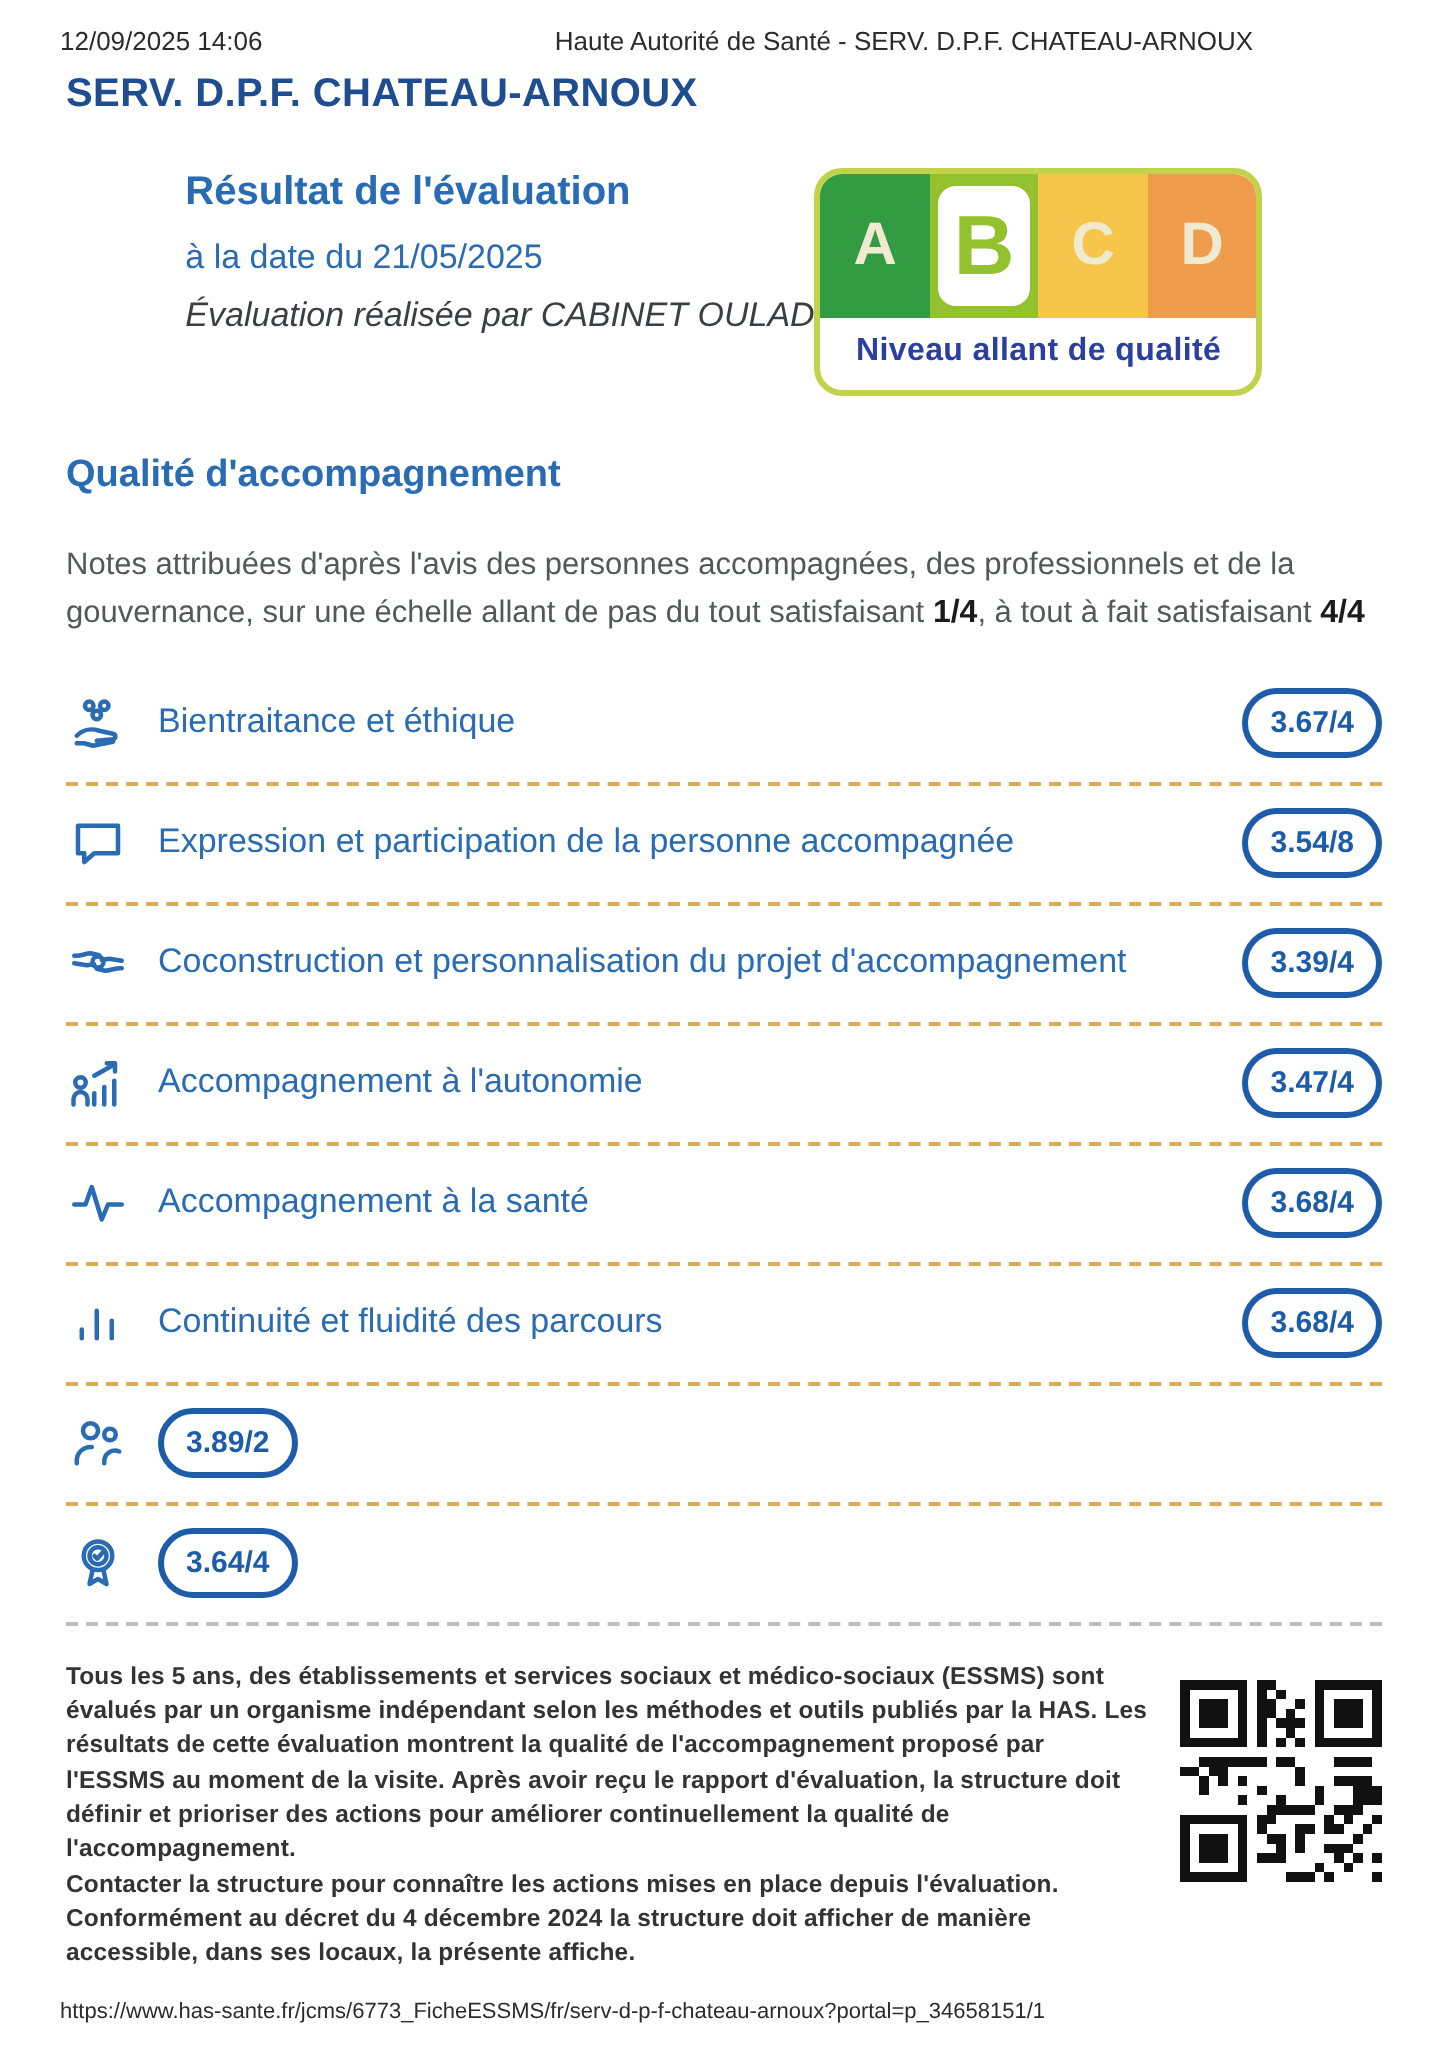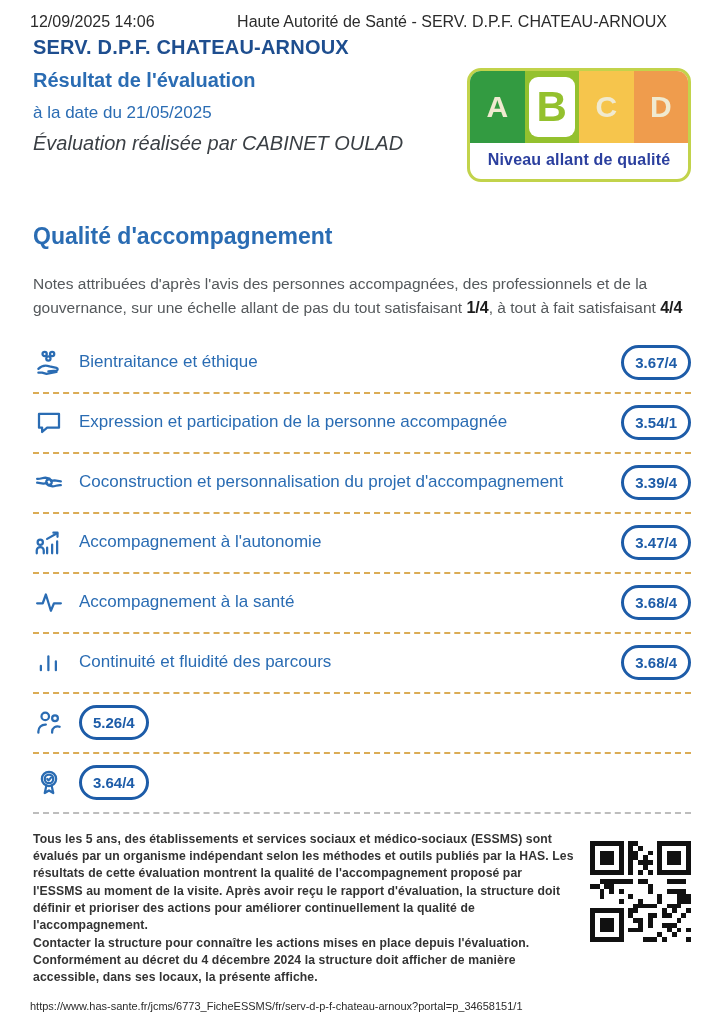--- a/index.html
+++ b/index.html
@@ -7,35 +7,35 @@
   body {
     width: 724px; height: 1024px;
     position: relative;
     margin: 0 auto;
     font-family: "Liberation Sans", sans-serif;
     color: #3f4448;
     overflow: hidden;
   }
   .print-header {
     position: absolute; top: 13px; left: 30px; right: 30px;
-    font-size: 16px; color: #2b2b2b;
+    font-size: 13px; color: #2b2b2b;
     display: flex; align-items: baseline;
   }
   .print-header .ph-date { width: 180px; }
   .print-header .ph-title { flex: 1; text-align: center; }
   .content { padding: 30px 33px 0 33px; }
   .doc-title {
     font-size: 20px; font-weight: bold; color: #1e4e8f;
     letter-spacing: 0.2px; margin-top: 6px;
   }
-  .hero { display: flex; justify-content: space-between; margin-top: 8px; min-height: 122px; }
+  .hero { display: flex; justify-content: center; margin-top: 24px; min-height: 122px; }
   .hero-left { padding-top: 2px; }
   .result-heading { font-size: 20px; font-weight: bold; color: #2a6cb3; }
   .date-line { font-size: 17px; color: #2a6cb3; margin-top: 11px; }
-  .evaluator-line { font-size: 20px; font-style: italic; color: #3a3f44; margin-top: 9px; }
+  .evaluator-line { font-size: 17px; font-style: italic; color: #3a3f44; margin-top: 9px; }
   .quality-badge {
     width: 224px; border: 3px solid #c2d34b; border-radius: 14px;
     background: #fff; overflow: hidden; flex-shrink: 0; margin-top: 1px;
     align-self: flex-start;
   }
   .badge-strip { display: flex; height: 72px; }
   .badge-cell {
     flex: 1; display: flex; align-items: center; justify-content: center;
     font-size: 30px; font-weight: bold; color: #f0ead0;
   }
@@ -43,21 +43,21 @@
   .badge-selected-tile {
     background: #ffffff; border-radius: 9px;
     width: 46px; height: 60px;
     display: flex; align-items: center; justify-content: center;
     font-size: 42px; font-weight: bold;
   }
   .badge-caption {
     text-align: center; font-size: 16px; font-weight: bold;
     color: #2b3f9e; padding: 8px 4px 10px 4px; letter-spacing: 0.2px;
   }
-  .section-heading { font-size: 23px; font-weight: bold; color: #2a6cb3; margin-top: 34px; }
+  .section-heading { font-size: 19px; font-weight: bold; color: #2a6cb3; margin-top: 22px; }
   .intro { font-size: 15.5px; line-height: 1.55; color: #54585b; margin-top: 22px; }
   .intro b { color: #1c1c1c; font-size: 16px; }
   .criteria-list { margin-top: 13px; }
   .crit-row {
     display: flex; align-items: center;
     padding: 11px 0 12px 0;
     border-bottom: 2px dashed #dbac55;
   }
   .crit-row.last { border-bottom: 2px dashed #bdbdbd; }
   .crit-icon { width: 32px; height: 32px; flex-shrink: 0; margin-right: 14px; display: flex; align-items: center; justify-content: center; }
@@ -131,21 +131,21 @@
         <span class="crit-label">Bientraitance et éthique</span>
         <span class="crit-score">3.67/4</span>
       </div>
       <div class="crit-row">
         <span class="crit-icon">
           <svg viewBox="0 0 24 24" fill="none" stroke="#2a6cb3" stroke-width="1.8" stroke-linecap="round" stroke-linejoin="round">
             <path d="M4 5.5h16v11h-9.5l-4 3.5v-3.5H4z"></path>
           </svg>
         </span>
         <span class="crit-label">Expression et participation de la personne accompagnée</span>
-        <span class="crit-score">3.54/1</span>
+        <span class="crit-score">3.54/8</span>
       </div>
       <div class="crit-row">
         <span class="crit-icon">
           <svg viewBox="0 0 24 24" fill="none" stroke="#2a6cb3" stroke-width="1.8" stroke-linecap="round" stroke-linejoin="round">
             <path d="M2.5 9.5c2.5.3 4.5-1 6.5-1l3.5.8"></path>
             <path d="M2.5 12.5l5 .8 3-.4"></path>
             <path d="M21.5 14.5c-2.5-.3-4.5 1-6.5 1l-3.5-.8"></path>
             <path d="M21.5 11.5l-5-.8-3 .4"></path>
             <circle cx="12" cy="12" r="2.2"></circle>
           </svg>
@@ -190,21 +190,21 @@
       </div>
       <div class="crit-row">
         <span class="crit-icon">
           <svg viewBox="0 0 24 24" fill="none" stroke="#2a6cb3" stroke-width="1.8" stroke-linecap="round" stroke-linejoin="round">
             <circle cx="9" cy="7.5" r="3"></circle>
             <path d="M3.5 20.5v-1a5.5 5.5 0 0 1 5.5-5.5h.5"></path>
             <circle cx="16.8" cy="9" r="2.3"></circle>
             <path d="M14.5 20.5v-.8a4.3 4.3 0 0 1 6-3.9"></path>
           </svg>
         </span>
-        <span class="crit-score">5.26/4</span>
+        <span class="crit-score">3.89/2</span>
       </div>
       <div class="crit-row last">
         <span class="crit-icon">
           <svg viewBox="0 0 24 24" fill="none" stroke="#2a6cb3" stroke-width="1.8" stroke-linecap="round" stroke-linejoin="round">
             <circle cx="12" cy="9.5" r="5.7"></circle>
             <circle cx="12" cy="9.5" r="3.4"></circle>
             <path d="M10.6 9.6l1.1 1.1 1.9-2.2"></path>
             <path d="M9.9 14.9L8.6 20.8l3.4-2 3.4 2-1.3-5.9"></path>
           </svg>
         </span>

